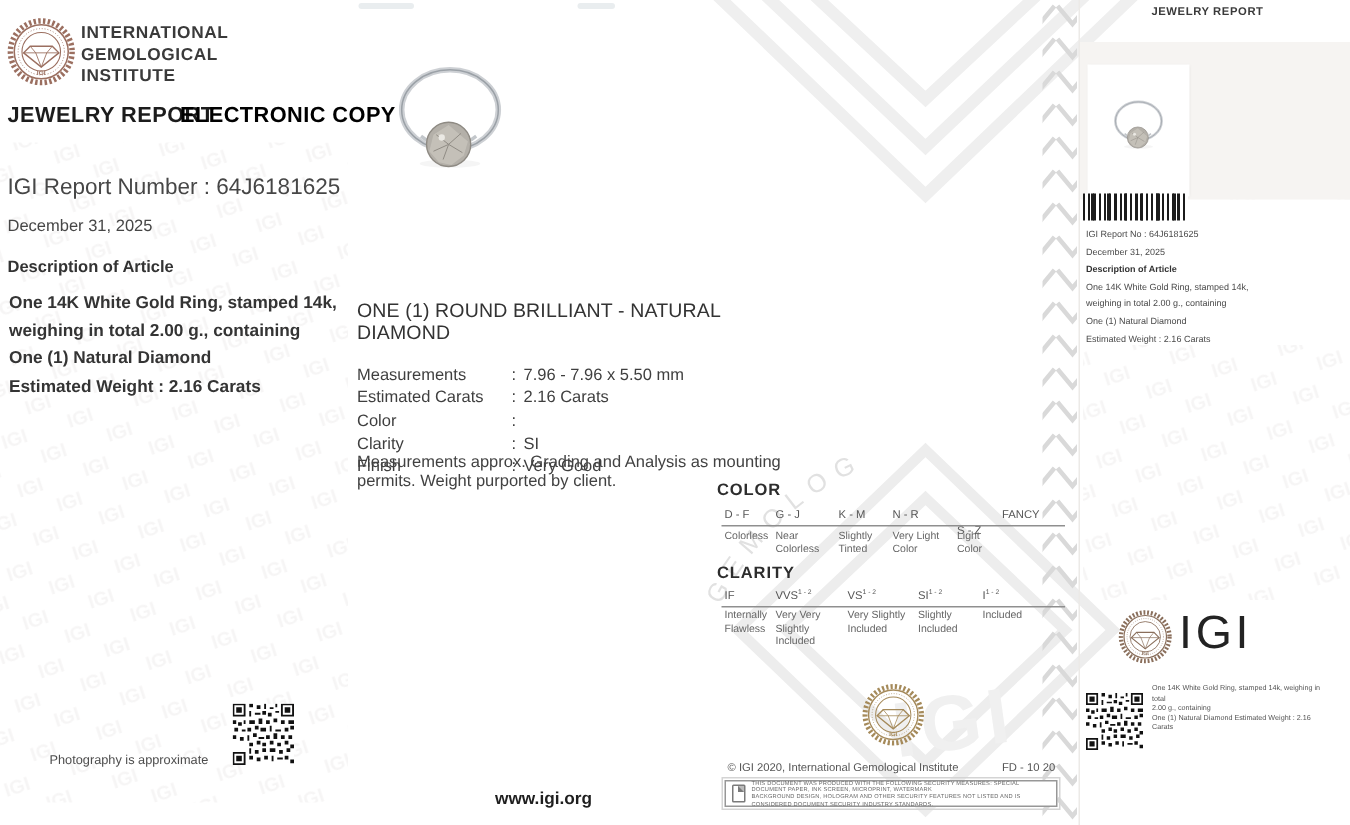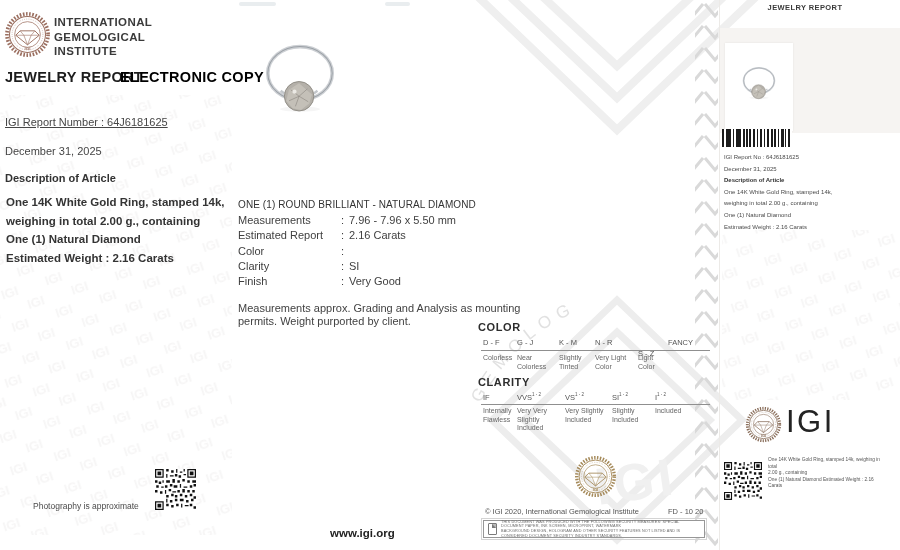--- a/index.html
+++ b/index.html
@@ -7,32 +7,32 @@
        font-family:"Liberation Sans", sans-serif;color:#3d3d3d;
        -webkit-font-smoothing:antialiased;}
   .abs{position:absolute;}
   .page{position:absolute;inset:0;background:#fff;}
 
   
   .inst-name{left:54px;top:15px;font-size:11.5px;font-weight:bold;color:#3a3a3a;
              line-height:14.5px;letter-spacing:.4px;}
   .headline{left:5px;top:69px;font-size:14.5px;font-weight:bold;color:#1c1c1c;letter-spacing:.3px;white-space:nowrap;}
   .ecopy{left:120px;top:69px;font-size:14.5px;font-weight:bold;color:#000000;letter-spacing:.3px;white-space:nowrap;}
-  .rptnum{left:5px;top:116px;font-size:11px;color:#464646;text-decoration:underline;}
+  .rptnum{left:5px;top:116px;font-size:15px;color:#464646;}
   .rptdate{left:5px;top:145px;font-size:11px;color:#464646;}
   .deschead{left:5px;top:172px;font-size:11px;font-weight:bold;color:#333;}
   .descblock{left:6px;top:193px;font-size:11.5px;font-weight:bold;color:#343434;line-height:18.6px;width:220px;}
   .photonote{left:5px;top:501px;font-size:8.5px;color:#4c4c4c;padding-left:28px;}
   .qr-main{left:155px;top:469px;width:41px;height:41px;}
 
   
   .ringphoto{left:250px;top:30px;width:100px;height:92px;}
   .smudge{height:4px;background:#e9edef;border-radius:2px;}
   .specs{left:238px;top:199px;width:300px;font-size:11px;color:#3f3f3f;}
-  .spec-title{font-size:10px;color:#333;margin-bottom:3px;letter-spacing:.1px;}
+  .spec-title{font-size:13px;color:#333;margin-bottom:14px;letter-spacing:.1px;}
   .spec-row{display:flex;line-height:15.3px;}
   .spec-row .lbl{width:103px;flex:none;}
   .spec-row .col{width:8px;flex:none;}
   .gnote{left:238px;top:302px;font-size:11px;color:#424242;line-height:13px;}
 
   .scale{left:478px;width:232px;}
   .scale-title{font-size:11px;font-weight:bold;color:#2d2d2d;letter-spacing:.6px;}
   .scale .cell{position:absolute;font-size:7.5px;color:#555;}
   .scale .dcell{position:absolute;font-size:7px;color:#666;line-height:8.5px;}
   .scale-line{position:absolute;border-top:1.6px solid #8f8f8f;width:229px;}
@@ -188,21 +188,21 @@
     </svg>
 
   <div class="abs specs">
     <div class="spec-title">ONE (1) ROUND BRILLIANT - NATURAL DIAMOND</div>
     <div class="spec-row">
       <span class="lbl">Measurements</span>
       <span class="col">:</span>
       <span>7.96 - 7.96 x 5.50 mm</span>
     </div>
     <div class="spec-row">
-      <span class="lbl">Estimated Report</span>
+      <span class="lbl">Estimated Carats</span>
       <span class="col">:</span>
       <span>2.16 Carats</span>
     </div>
     <div class="spec-row">
       <span class="lbl">Color</span>
       <span class="col">:</span>
     </div>
     <div class="spec-row">
       <span class="lbl">Clarity</span>
       <span class="col">:</span>

